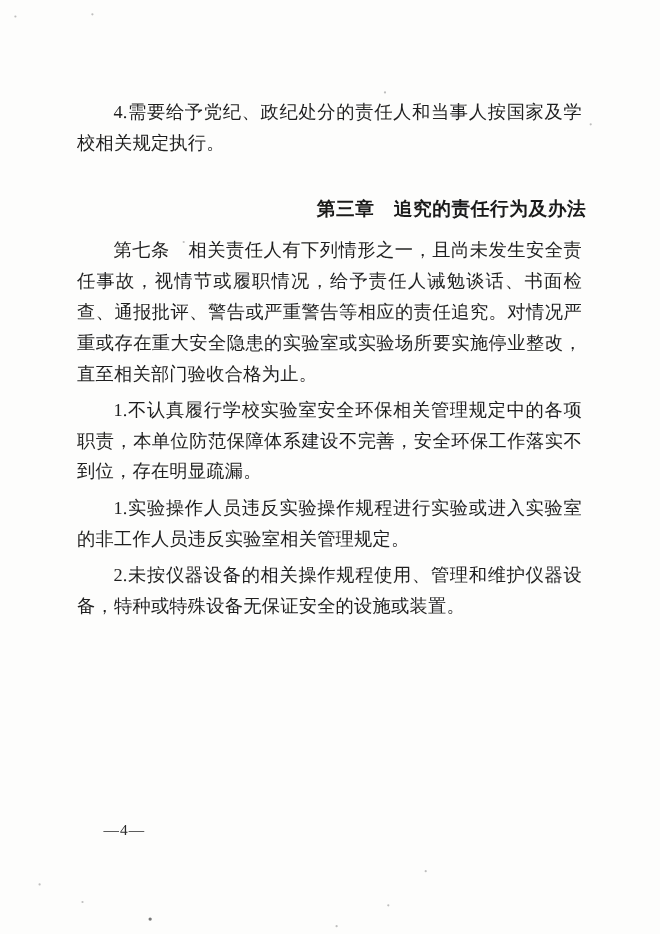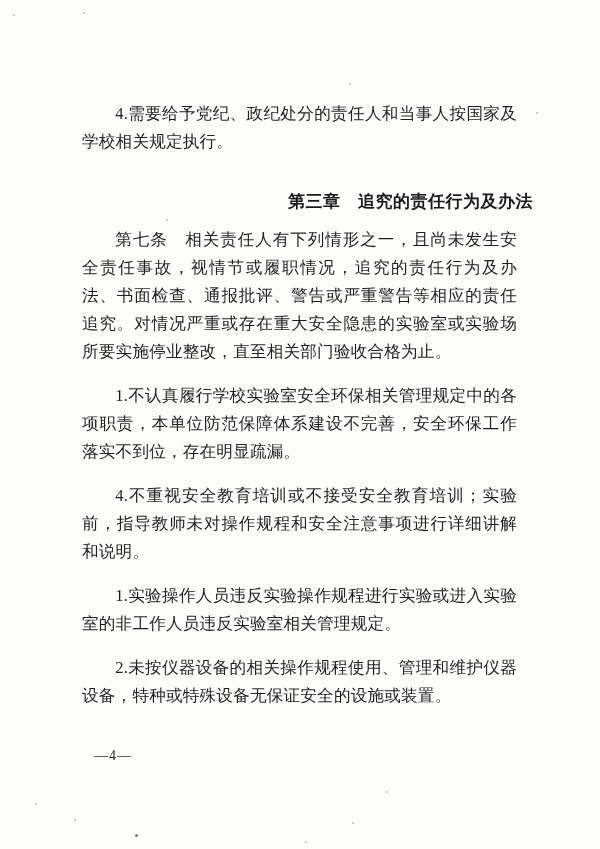--- a/index.html
+++ b/index.html
@@ -16,21 +16,21 @@
     font-family: "Liberation Serif", "DejaVu Serif", serif;
     color: #1f1f1f;
   }
   .content {
     position: absolute;
     left: 66px;
     top: 84px;
     width: 467px;
   }
   .para {
-    margin: 16px;
+    margin: 4px;
     font-size: 16.6px;
     line-height: 28px;
     text-align: justify;
     text-justify: inter-character;
     text-indent: 2em;
     letter-spacing: 0.2px;
   }
   .chapter-heading {
     margin: 32px 0 10px 20px;
     font-family: "Liberation Sans", "DejaVu Sans", sans-serif;
@@ -78,27 +78,26 @@
 <body>
 
 <div class="scan-page">
 
   <div class="content">
 
     <p class="para">4.需要给予党纪、政纪处分的责任人和当事人按国家及学校相关规定执行。</p>
 
     <h2 class="chapter-heading">第三章　追究的责任行为及办法</h2>
 
-    <p class="para article">第七条　相关责任人有下列情形之一，且尚未发生安全责任事故，视情节或履职情况，追究的责任行为及办法、书面检查、通报批评、警告或严重警告等相应的责任追究。对情况严重或存在重大安全隐患的实验室或实验场所要实施停业整改，直至相关部门验收合格为止。</p>
+    <p class="para article">第七条　相关责任人有下列情形之一，且尚未发生安全责任事故，视情节或履职情况，给予责任人诫勉谈话、书面检查、通报批评、警告或严重警告等相应的责任追究。对情况严重或存在重大安全隐患的实验室或实验场所要实施停业整改，直至相关部门验收合格为止。</p>
 
     <p class="para item">1.不认真履行学校实验室安全环保相关管理规定中的各项职责，本单位防范保障体系建设不完善，安全环保工作落实不到位，存在明显疏漏。</p>
 
 
 
-    <p class="para item">4.不重视安全教育培训或不接受安全教育培训；实验前，指导教师未对操作规程和安全注意事项进行详细讲解和说明。</p>
 
     <p class="para item">1.实验操作人员违反实验操作规程进行实验或进入实验室的非工作人员违反实验室相关管理规定。</p>
 
     <p class="para item">2.未按仪器设备的相关操作规程使用、管理和维护仪器设备，特种或特殊设备无保证安全的设施或装置。</p>
 
   </div>
 
   <div class="page-number">—4—</div>
 
   <div class="speck s1"></div>

